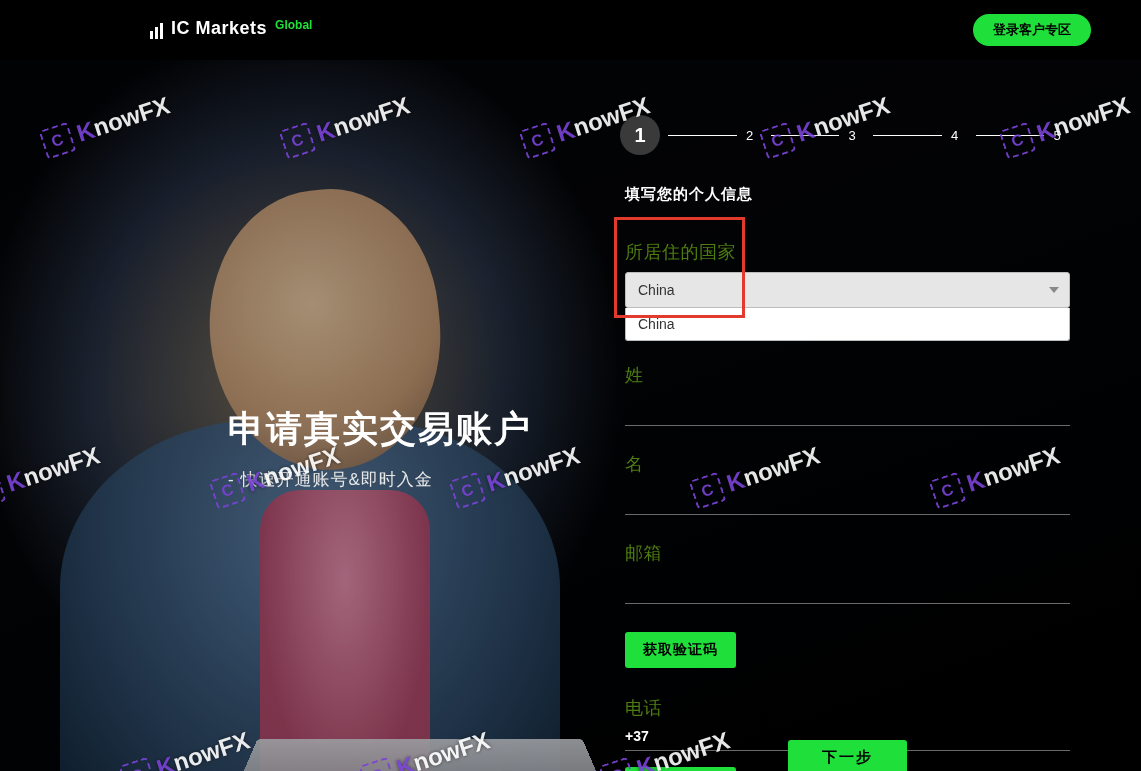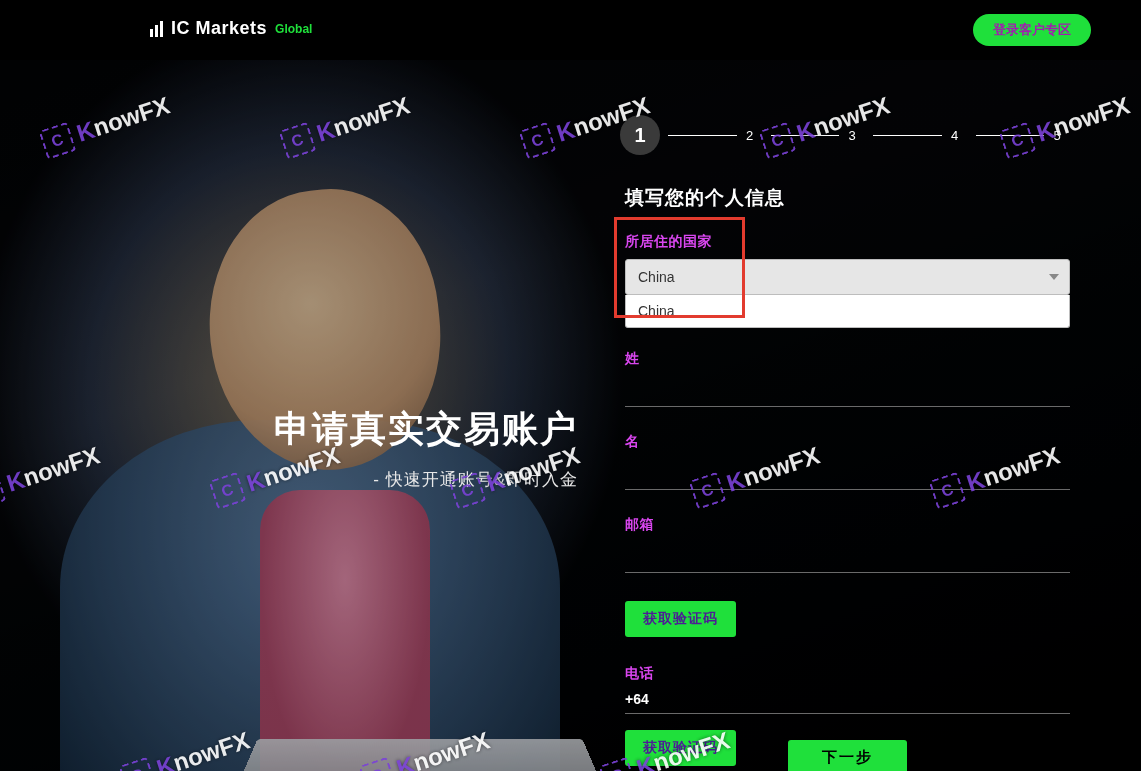--- a/index.html
+++ b/index.html
@@ -12,51 +12,51 @@
       linear-gradient(160deg,#0b1220 0%,#1a2230 35%,#0b1522 55%,#000 100%);
   }
   .hero::after{content:"";position:absolute;inset:0;background:rgba(0,0,0,.25)}
   
   .subj-head{position:absolute;left:210px;top:130px;width:230px;height:280px;border-radius:50% 45% 50% 50%;background:radial-gradient(circle at 45% 40%, #e9c9a2, #c79a72 60%, #7a5a40 100%);transform:rotate(-6deg);opacity:.9}
   .subj-body{position:absolute;left:60px;top:360px;width:500px;height:420px;border-radius:40% 40% 10% 10%;background:radial-gradient(ellipse at 50% 30%, #5a7fa7, #2e4a68 60%, #0e2236 100%);opacity:.9}
   .subj-inner{position:absolute;left:260px;top:430px;width:170px;height:300px;background:radial-gradient(ellipse at 50% 30%, #e98aa6, #b24564 70%);border-radius:40px 40px 10px 10px;opacity:.9}
   .laptop{position:absolute;left:240px;top:640px;width:360px;height:160px;background:linear-gradient(180deg,#d0d3d8,#888c92);transform:perspective(600px) rotateX(55deg);border-radius:6px;opacity:.9}
   
   .header{position:absolute;top:0;left:0;width:1141px;height:60px;background:#000;z-index:5;display:flex;align-items:center}
-  .logo{position:absolute;left:150px;top:18px;display:flex;align-items:center;gap:6px;font-weight:700}
+  .logo{position:absolute;left:150px;top:18px;display:flex;gap:6px;font-weight:700}
   .logo .bars{display:inline-flex;align-items:flex-end;gap:2px;margin-right:2px}
   .logo .bars i{display:block;width:3px;background:#fff}
   .logo .bars i:nth-child(1){height:8px}
   .logo .bars i:nth-child(2){height:12px}
   .logo .bars i:nth-child(3){height:16px}
   .logo .ic{color:#fff;font-size:18px;letter-spacing:.5px}
   .logo .global{color:#1fe03b;font-size:12px;margin-left:2px;font-weight:700}
-  .login-btn{position:absolute;right:50px;top:14px;height:32px;padding:0 20px;border-radius:16px;background:#1fe03b;color:#a21caf;font-size:13px;font-weight:700;display:flex;align-items:center;cursor:pointer}
-  
-  .headline{position:absolute;left:228px;top:405px;z-index:3;text-align:right;width:350px}
+  .login-btn{position:absolute;right:50px;top:14px;height:32px;padding:0 20px;border-radius:16px;background:#1fe03b;color:#000000;font-size:13px;font-weight:700;display:flex;align-items:center;cursor:pointer}
+  
+  .headline{position:absolute;left:228px;top:405px;z-index:3;text-align:left;width:350px}
   .headline h1{margin:0;font-size:36px;font-weight:600;letter-spacing:2px;color:#fff}
   .headline .sub{margin-top:14px;font-size:17px;color:#e8e8e8;letter-spacing:1px}
   
   .stepper{position:absolute;left:620px;top:110px;width:450px;height:50px;z-index:3;display:flex;align-items:center}
   .step-1{width:40px;height:40px;border-radius:50%;background:#3a3a3a;color:#fff;display:flex;align-items:center;justify-content:center;font-size:20px;font-weight:700}
   .step-seg{flex:1;display:flex;align-items:center;margin-left:8px}
   .step-seg .line{flex:1;height:1px;background:#fff}
   .step-seg .num{width:26px;text-align:center;font-size:13px;color:#fff}
   
   .form{position:absolute;left:625px;top:185px;width:445px;z-index:3}
-  .form h2{margin:0 0 22px 0;font-size:19px;font-weight:700;letter-spacing:1px}
+  .form h2{margin:0 0 36px 0;font-size:15px;font-weight:700;letter-spacing:1px}
   .field{margin-bottom:26px}
-  .label{font-size:14px;font-weight:700;color:#d946ef;margin-bottom:8px;letter-spacing:.5px}
+  .label{font-size:18px;font-weight:400;color:#4d7c0f;margin-bottom:8px;letter-spacing:.5px}
   .select-box{position:relative;height:34px;background:#e6e6e6;border:1px solid #bdbdbd;border-radius:3px;color:#333;font-size:14px;display:flex;align-items:center;padding:0 12px;cursor:pointer}
   .select-box .arrow{position:absolute;right:10px;top:50%;transform:translateY(-50%);width:0;height:0;border-left:5px solid transparent;border-right:5px solid transparent;border-top:6px solid #888}
   .dropdown{background:#fff;border:1px solid #bdbdbd;border-top:none;border-radius:0 0 3px 3px}
   .dropdown .opt{height:32px;display:flex;align-items:center;padding:0 12px;color:#333;font-size:14px;cursor:pointer}
   .input-line{height:30px;border:none;border-bottom:1px solid #6a6a6a;background:transparent;width:100%}
   .line-val{font-size:14px;color:#fff;font-weight:600;padding-bottom:6px;border-bottom:1px solid #6a6a6a}
-  .btn-green{display:inline-flex;align-items:center;height:36px;padding:0 18px;background:#1fe03b;color:#4c1d95;font-size:14px;font-weight:700;border-radius:3px;cursor:pointer;letter-spacing:1px}
+  .btn-green{display:inline-flex;align-items:center;height:36px;padding:0 18px;background:#1fe03b;color:#000000;font-size:14px;font-weight:700;border-radius:3px;cursor:pointer;letter-spacing:1px}
   .next-wrap{position:absolute;left:625px;top:740px;width:445px;display:flex;justify-content:center;z-index:3}
   .next-btn{height:34px;padding:0 34px;background:#1fe03b;color:#000;font-size:15px;font-weight:700;border-radius:3px;display:flex;align-items:center;letter-spacing:2px;cursor:pointer}
   
   .redbox{position:absolute;left:614px;top:217px;width:125px;height:95px;border:3px solid #e23b2e;z-index:6;pointer-events:none}
   
   .wm{position:absolute;z-index:8;pointer-events:none;display:flex;align-items:center;gap:6px;transform:rotate(-18deg);opacity:.9}
   .wm .badge{width:26px;height:26px;border-radius:4px;border:2px dashed #7a42d6;display:flex;align-items:center;justify-content:center;color:#7a42d6;font-weight:900;font-size:16px;font-family:Arial}
   .wm .txt{font-family:Arial,sans-serif;font-weight:800;font-size:24px;color:#fff;text-shadow:0 0 4px rgba(0,0,0,.6)}
   .wm .txt b{color:#7a42d6}
 </style>
@@ -144,21 +144,21 @@
       <div class="input-line"></div>
     </div>
 
     <div class="btn-green" style="margin-bottom:28px">
       <span>获取验证码</span>
     </div>
 
     <div class="field" style="margin-bottom:16px">
       <div class="label">电话</div>
       <div class="line-val">
-        <span>+64</span>
+        <span>+37</span>
       </div>
     </div>
 
     <div class="btn-green">
       <span>获取验证码</span>
     </div>
   </div>
 
   <div class="next-wrap">
     <div class="next-btn">

